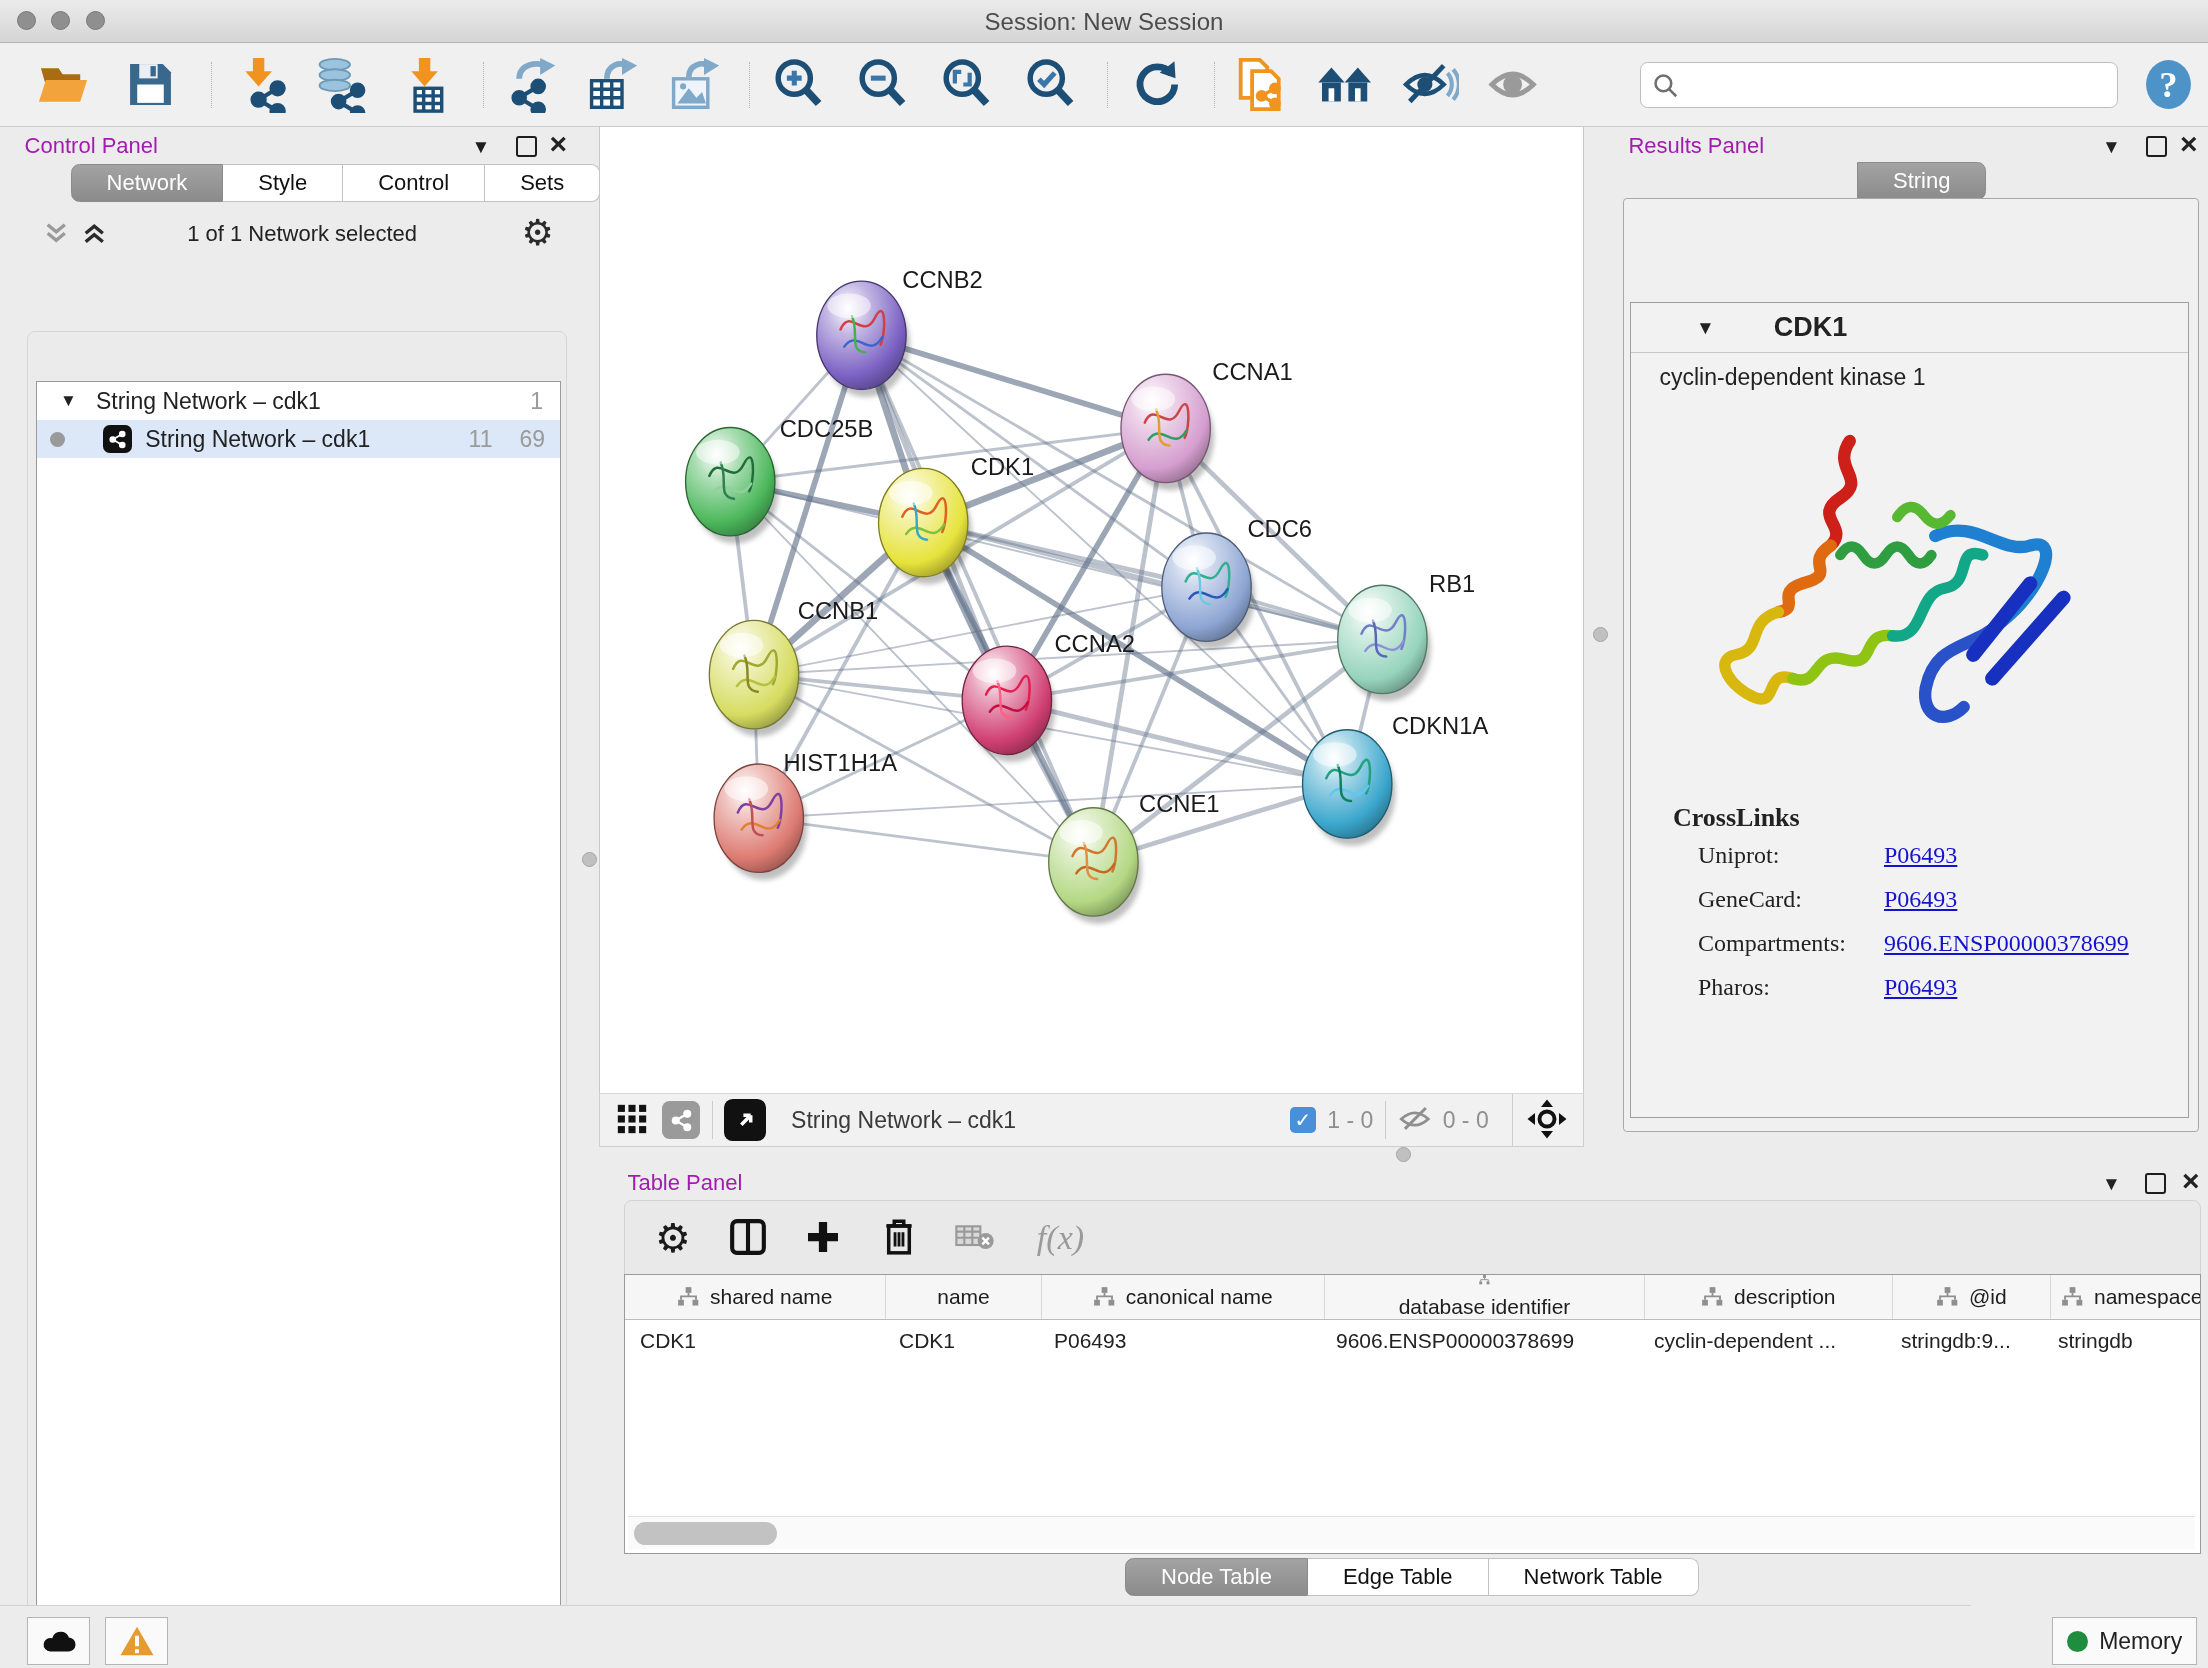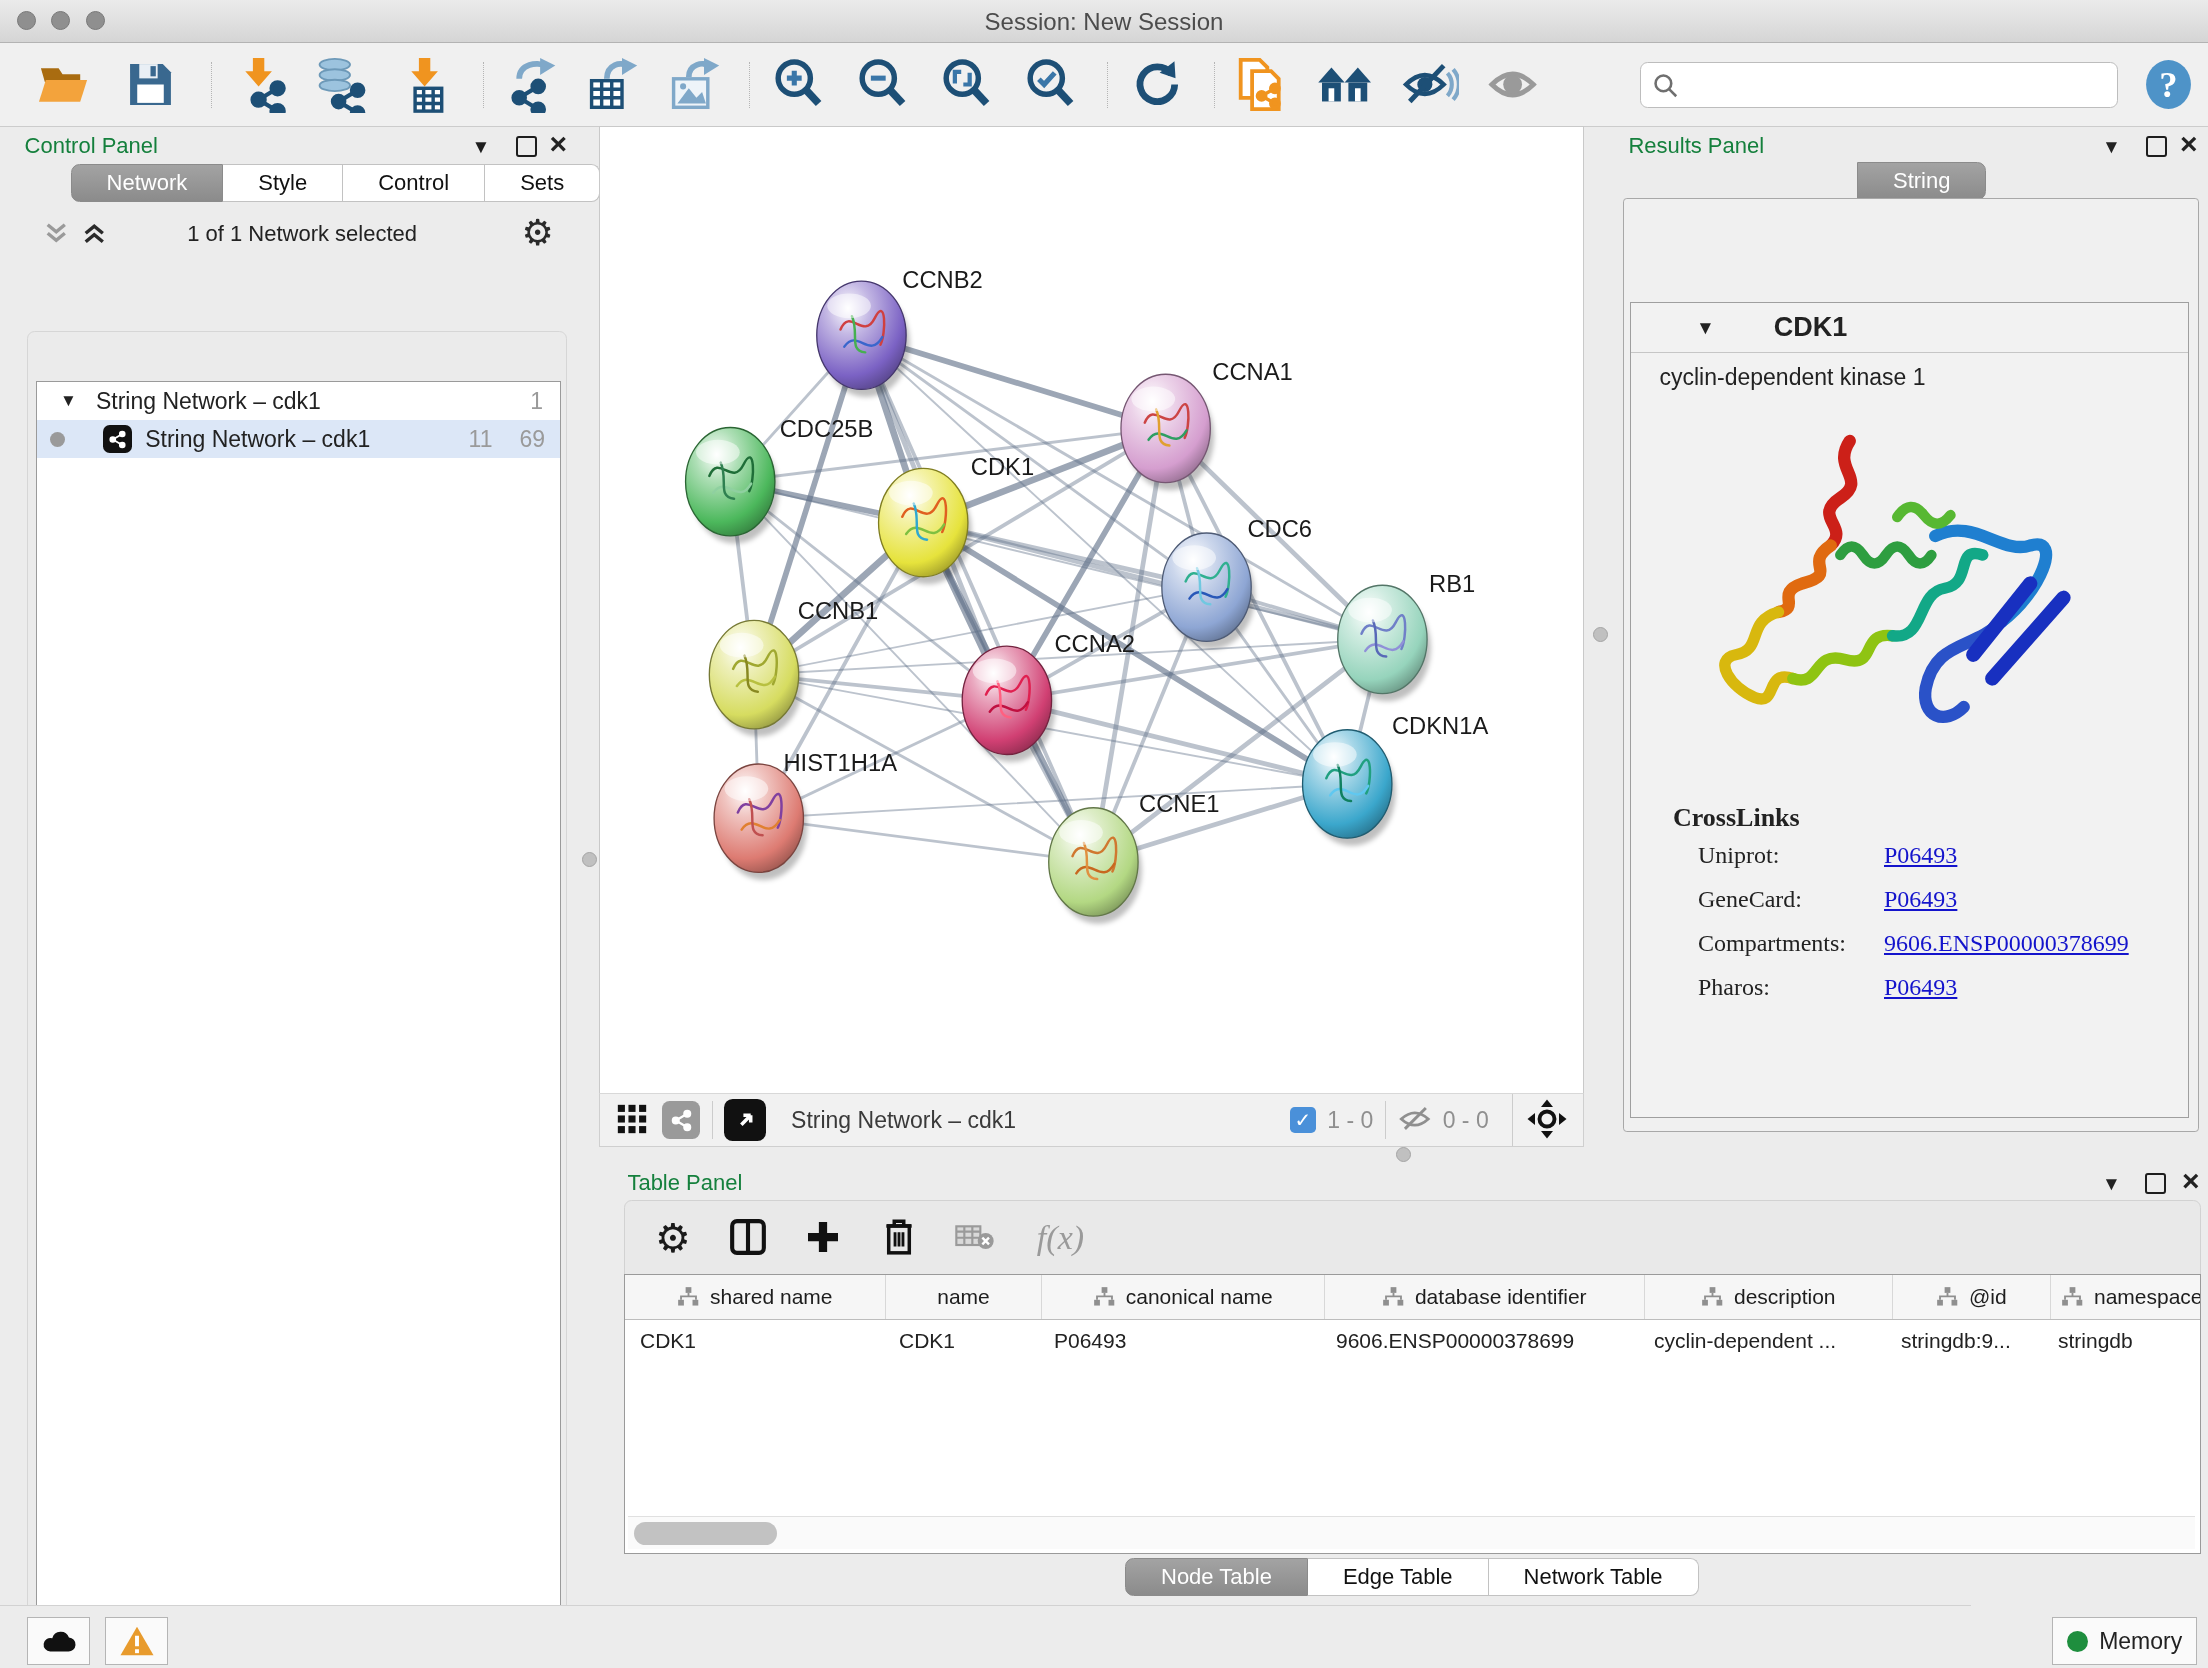--- a/index.html
+++ b/index.html
@@ -13,21 +13,21 @@
   .wintitle{width:100%;text-align:center;top:7.6px;font-size:24px;color:#4c4c4c;}
   
   .toolbar{left:0;top:43px;width:2208px;height:83px;background:#f0f0f0;border-bottom:1px solid #cccccc;}
   .tbtn{top:13.3px;width:61px;height:57px;display:flex;align-items:center;justify-content:center;}
   .tsep{top:19px;width:0;height:46px;border-left:1.9px dotted #b5b5b5;}
   .searchbox{top:19px;left:1640px;width:476px;height:44px;background:#fff;border:1px solid #bdbdbd;
      border-radius:7.6px;}
   .searchbox input{position:absolute;left:48px;top:3.8px;width:418px;height:32px;border:none;outline:none;
      font-size:21px;background:transparent;font-family:"Liberation Sans",sans-serif;}
   
-  .pheader{font-size:22px;color:#15803d;}
+  .pheader{font-size:22px;color:#a21caf;}
   .maxbox{width:17px;height:17px;border:2.4px solid #1d1d1d;border-radius:2.9px;}
   .tabrow{display:flex;}
   .tab{height:36px;line-height:36px;padding:0 35px;font-size:22px;background:#fff;color:#111;
        border:1px solid #c2c2c2;border-left:none;}
   .tab:first-child{border-left:1px solid #c2c2c2;border-radius:8.6px 0 0 8.6px;}
   .tab:last-child{border-radius:0 8.6px 8.6px 0;}
   .tab.active{background:linear-gradient(#a3a3a3,#8b8b8b);color:#fff;border-color:#8b8b8b;}
   
   .cp-inner{left:19px;top:205px;width:538px;height:1381px;background:#ebebeb;border:1px solid #d6d6d6;border-radius:7.6px;}
   .cp-tree{left:28.5px;top:255px;width:523px;height:1328px;background:#fff;border:1.9px solid #9a9a9a;}
@@ -685,21 +685,21 @@
         </div>
         <div class="th" style="width: 282px;">
           <svg width="23" height="21" viewBox="0 0 20 18">
             <rect x="7.5" y="0" width="5" height="5" fill="#8f8f8f"></rect>
             <rect x="1" y="11" width="5" height="5" fill="#8f8f8f"></rect>
             <rect x="13.5" y="11" width="5" height="5" fill="#8f8f8f"></rect>
             <path d="M10 5v3 M3.5 11V8h13v3" stroke="#8f8f8f" stroke-width="1.6" fill="none"></path>
           </svg>
           <span>canonical name</span>
         </div>
-        <div class="th" style="width: 319px;">
+        <div class="th" style="width: 319px; flex-direction: column;">
           <svg width="23" height="21" viewBox="0 0 20 18">
             <rect x="7.5" y="0" width="5" height="5" fill="#8f8f8f"></rect>
             <rect x="1" y="11" width="5" height="5" fill="#8f8f8f"></rect>
             <rect x="13.5" y="11" width="5" height="5" fill="#8f8f8f"></rect>
             <path d="M10 5v3 M3.5 11V8h13v3" stroke="#8f8f8f" stroke-width="1.6" fill="none"></path>
           </svg>
           <span>database identifier</span>
         </div>
         <div class="th" style="width: 247px;">
           <svg width="23" height="21" viewBox="0 0 20 18">

